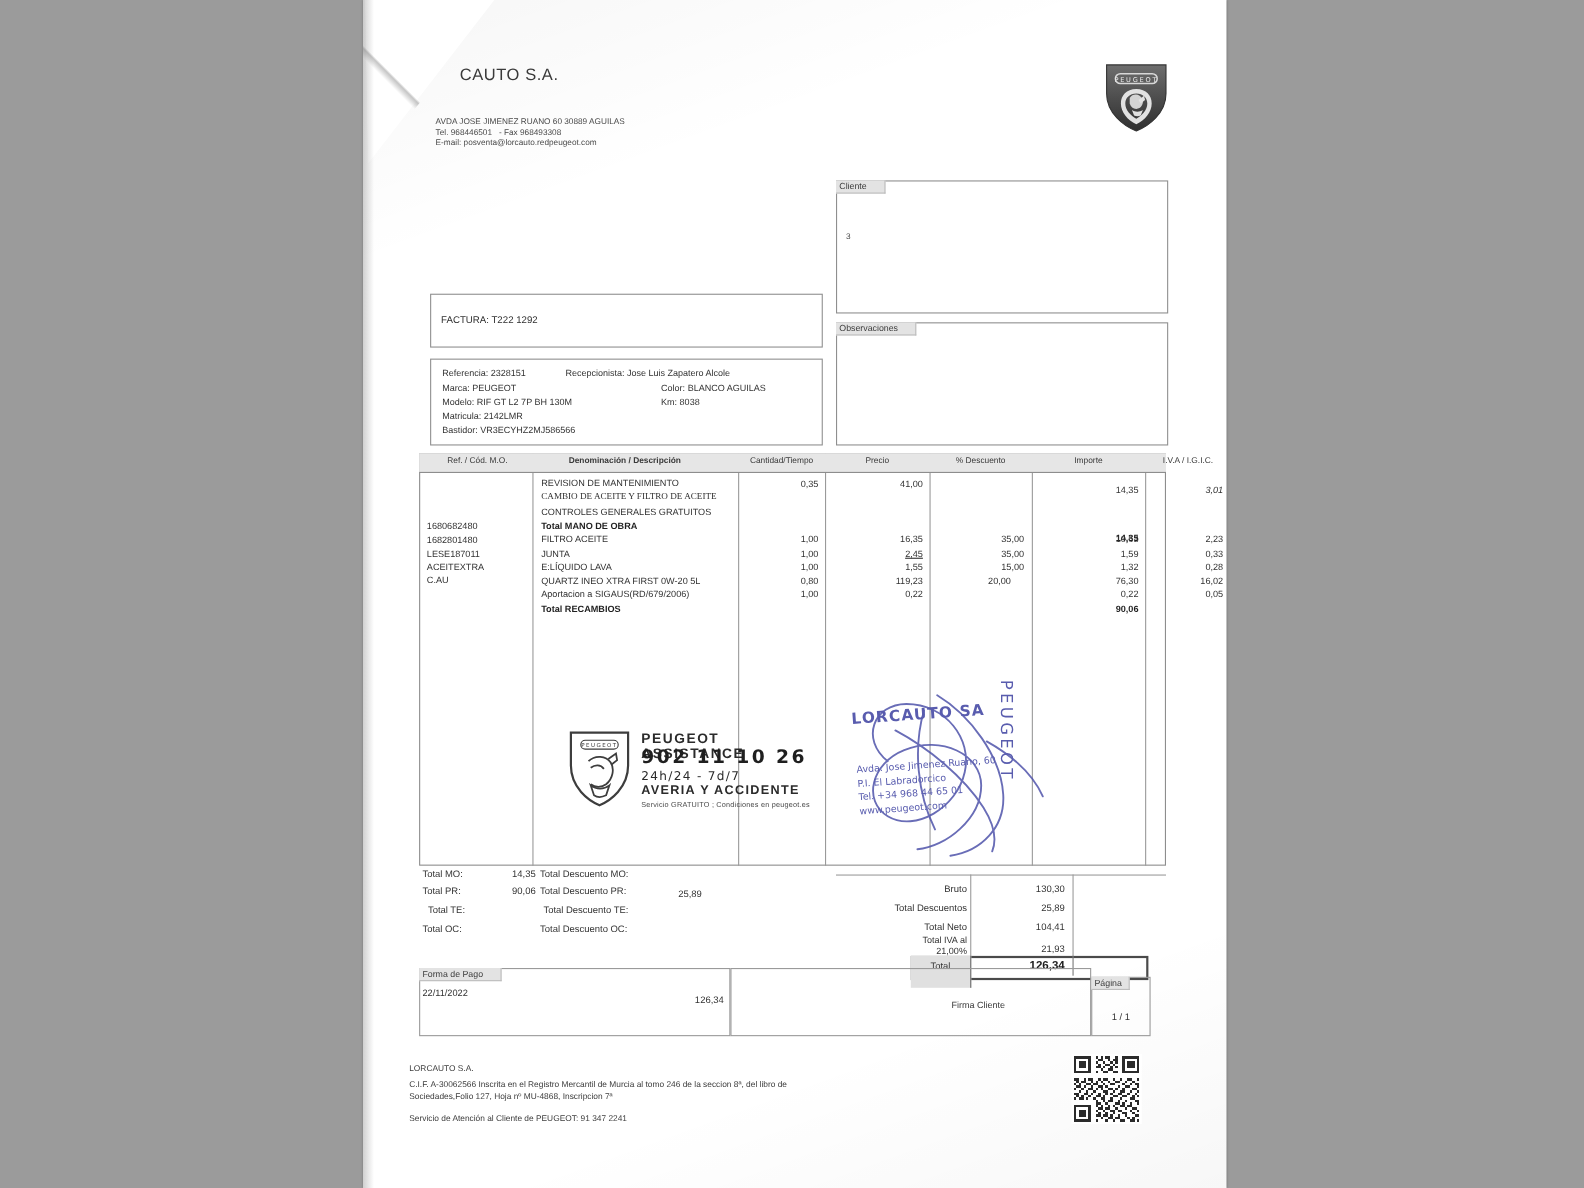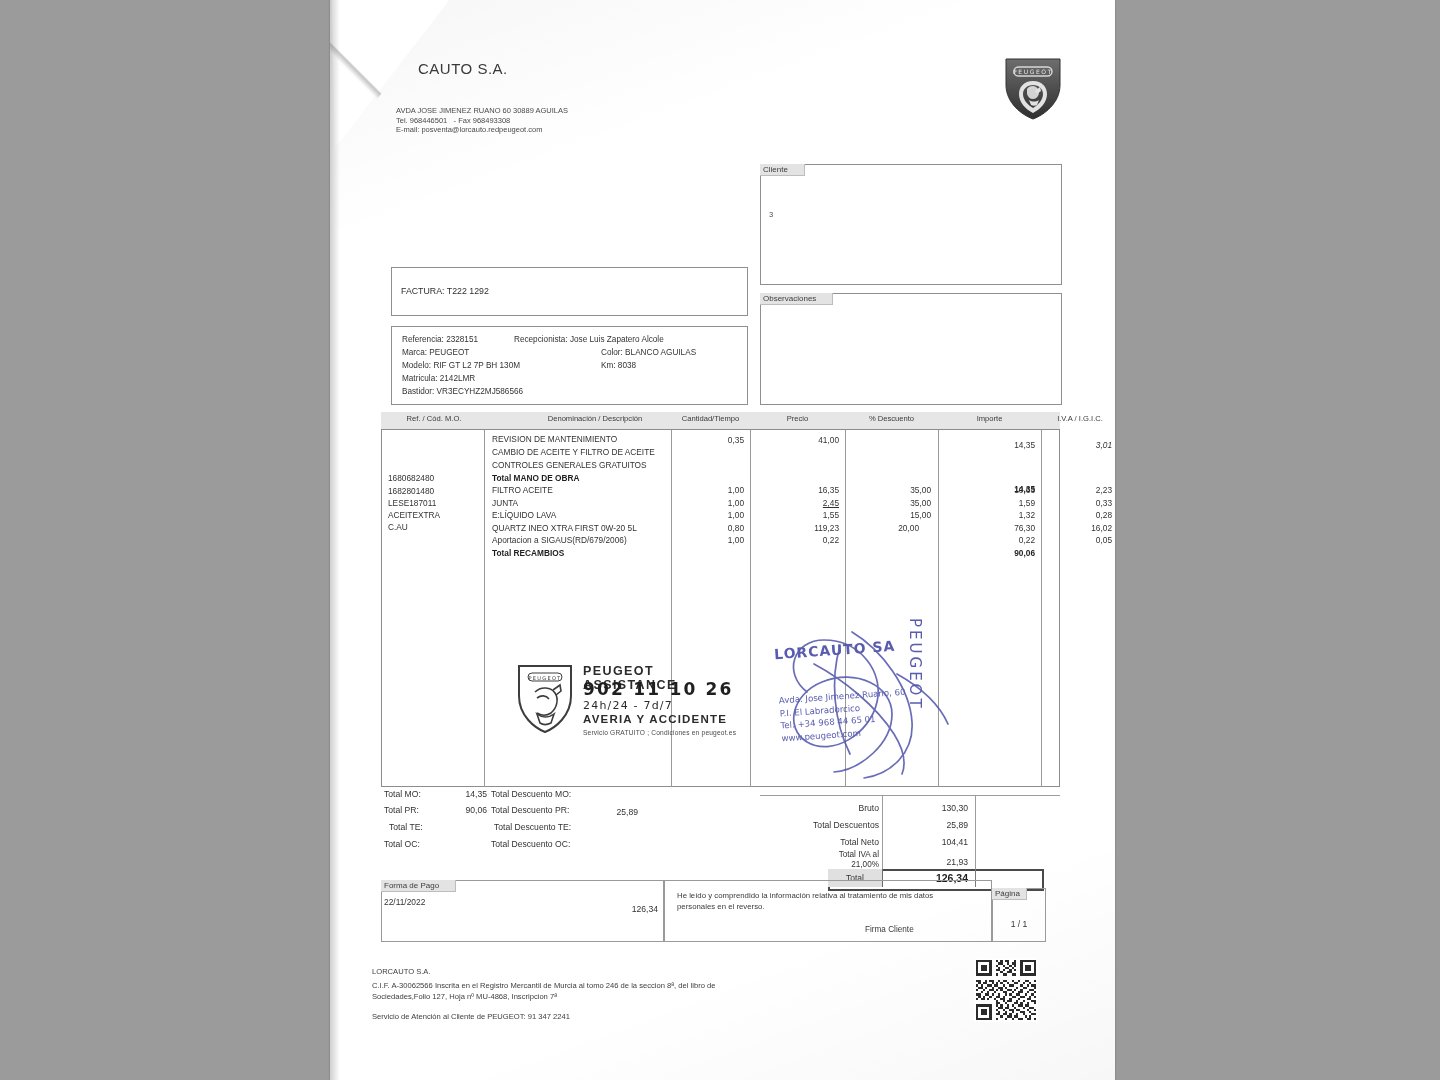--- a/index.html
+++ b/index.html
@@ -317,30 +317,30 @@
       <div class="grid"></div>
       <div class="vline" style="left:103px;"></div>
       <div class="vline" style="left:290px;"></div>
       <div class="vline" style="left:369px;"></div>
       <div class="vline" style="left:464px;"></div>
       <div class="vline" style="left:557px;"></div>
       <div class="vline" style="left:660px;"></div>
 
       <div class="hdr">
         <div class="hdr-cell" style="left:8px;  width:90px;">Ref. / Cód. M.O.</div>
-        <div class="hdr-cell" style="left:123px; width:182px;">Denominación / Descripción</div>
+        <div class="hdr-cell" style="left:96px; width:182px;font-weight:bold;">Denominación / Descripción</div>
         <div class="hdr-cell" style="left:291px; width:77px;">Cantidad/Tiempo</div>
         <div class="hdr-cell" style="left:370px; width:93px;">Precio</div>
         <div class="hdr-cell" style="left:465px; width:91px;">% Descuento</div>
         <div class="hdr-cell" style="left:558px; width:101px;">Importe</div>
         <div class="hdr-cell" style="left:661px; width:76px;">I.V.A / I.G.I.C.</div>
       </div>
 
       <div class="row-text" style="left:111px; top:22px;">REVISION DE MANTENIMIENTO</div>
-      <div class="row-text" style="left:111px; top:35px;">CAMBIO DE ACEITE Y FILTRO DE ACEITE</div>
+      <div class="row-text" style="left:111px; top:35px;font-family:Liberation Serif, serif;">CAMBIO DE ACEITE Y FILTRO DE ACEITE</div>
       <div class="row-text" style="left:111px; top:48px;">CONTROLES GENERALES GRATUITOS</div>
       <div class="row-text b" style="left:111px; top:61px;">Total MANO DE OBRA</div>
 
       <div class="row-text num" style="left:293px; top:23px; width:70px;">0,35</div>
       <div class="row-text num" style="left:372px; top:23px; width:86px;">41,00</div>
       <div class="row-text num" style="left:560px; top:28px; width:94px;">14,35</div>
       <div class="row-text num" style="left:663px; top:28px; width:68px;font-style:italic;">3,01</div>
       <div class="row-text num b" style="left:560px; top:72px; width:94px;">14,35</div>
 
       <div class="row-text" style="left:7px;  top:61px;">1680682480</div>
@@ -458,35 +458,34 @@
     <div class="abs tot-right num" style="left:886px; top:803px; width:82px;">130,30</div>
     <div class="abs tot-right num" style="left:886px; top:820px; width:82px;">25,89</div>
     <div class="abs tot-right num" style="left:886px; top:837px; width:82px;">104,41</div>
     <div class="abs tot-right num" style="left:886px; top:857px; width:82px;">21,93</div>
 
     <div style="position:absolute; left:882px; top:795px; width:0; height:75px; border-left:1px solid #9c9c9c;"></div>
     <div style="position:absolute; left:975px; top:795px; width:0; height:75px; border-left:1px solid #9c9c9c;"></div>
     <div style="position:absolute; left:760px; top:795px; width:300px; height:0; border-top:1px solid #9c9c9c;"></div>
 
     <div style="position:absolute; left:828px; top:869px; width:212px; height:18px; border:2px solid #4a4a4a;"></div>
-    <div style="position:absolute; left:828px; top:869px; width:54px; height:18px; background:#e0e0e0; border-right:1px solid #6b6b6b;">
+    <div style="position:absolute; left:828px; top:869px; width:54px; height:29px; background:#e0e0e0; border-right:1px solid #6b6b6b;">
       <div class="abs" style="left:0; top:4px; width:54px; text-align:center; font-size:8.5px; color:#333;">Total</div>
     </div>
     <div class="abs" style="left:886px; top:872px; width:82px; text-align:right; font-size:10.5px; font-weight:bold; color:#1e1e1e;">126,34</div>
     <div style="position:absolute; left:975px; top:869px; width:0; height:18px; border-left:1px solid #7a7a7a;"></div>
 
     <div class="box" style="left:381px; top:880px; width:281px; height:60px; border-color:#9a9a9a;">
       <div class="box-label" style="left:-1px; top:-1px;">Forma de Pago</div>
       <div class="abs" style="left:2px; top:16px; font-size:8.4px; color:#333;">22/11/2022</div>
       <div class="abs num" style="left:180px; top:23px; width:96px; font-size:8.6px; color:#333;">126,34</div>
     </div>
 
     <div class="box" style="left:664px; top:880px; width:326px; height:60px; border-color:#9a9a9a;">
-      <div class="abs" style="left:12px; top:9px; font-size:7.8px; line-height:11px; color:#3a3a3a; white-space:normal; width:292px;">He leído y comprendido la información relativa al tratamiento de mis datos personales en el reverso.</div>
-      <div class="abs" style="left:200px; top:44px; font-size:8.2px; color:#3a3a3a;">Firma Cliente</div>
+      <div class="abs" style="left:200px; top:28px; font-size:8.2px; color:#3a3a3a;">Firma Cliente</div>
     </div>
 
     <div class="box" style="left:992px; top:888px; width:52px; height:52px; border-color:#9a9a9a;">
       <div class="box-label" style="left:-1px; top:-1px; padding:1px 6px 1px 3px;">Página</div>
       <div class="abs" style="left:0; top:30px; width:52px; text-align:center; font-size:8.6px; color:#333;">1 / 1</div>
     </div>
 
     <div class="abs footer-text" style="left:372px; top:966px;">LORCAUTO S.A.</div>
     <div class="abs footer-text" style="left:372px; top:980px;">C.I.F. A-30062566 Inscrita en el Registro Mercantil de Murcia al tomo 246 de la seccion 8ª, del libro de</div>
     <div class="abs footer-text" style="left:372px; top:991px;">Sociedades,Folio 127, Hoja nº MU-4868, Inscripcion 7ª</div>

